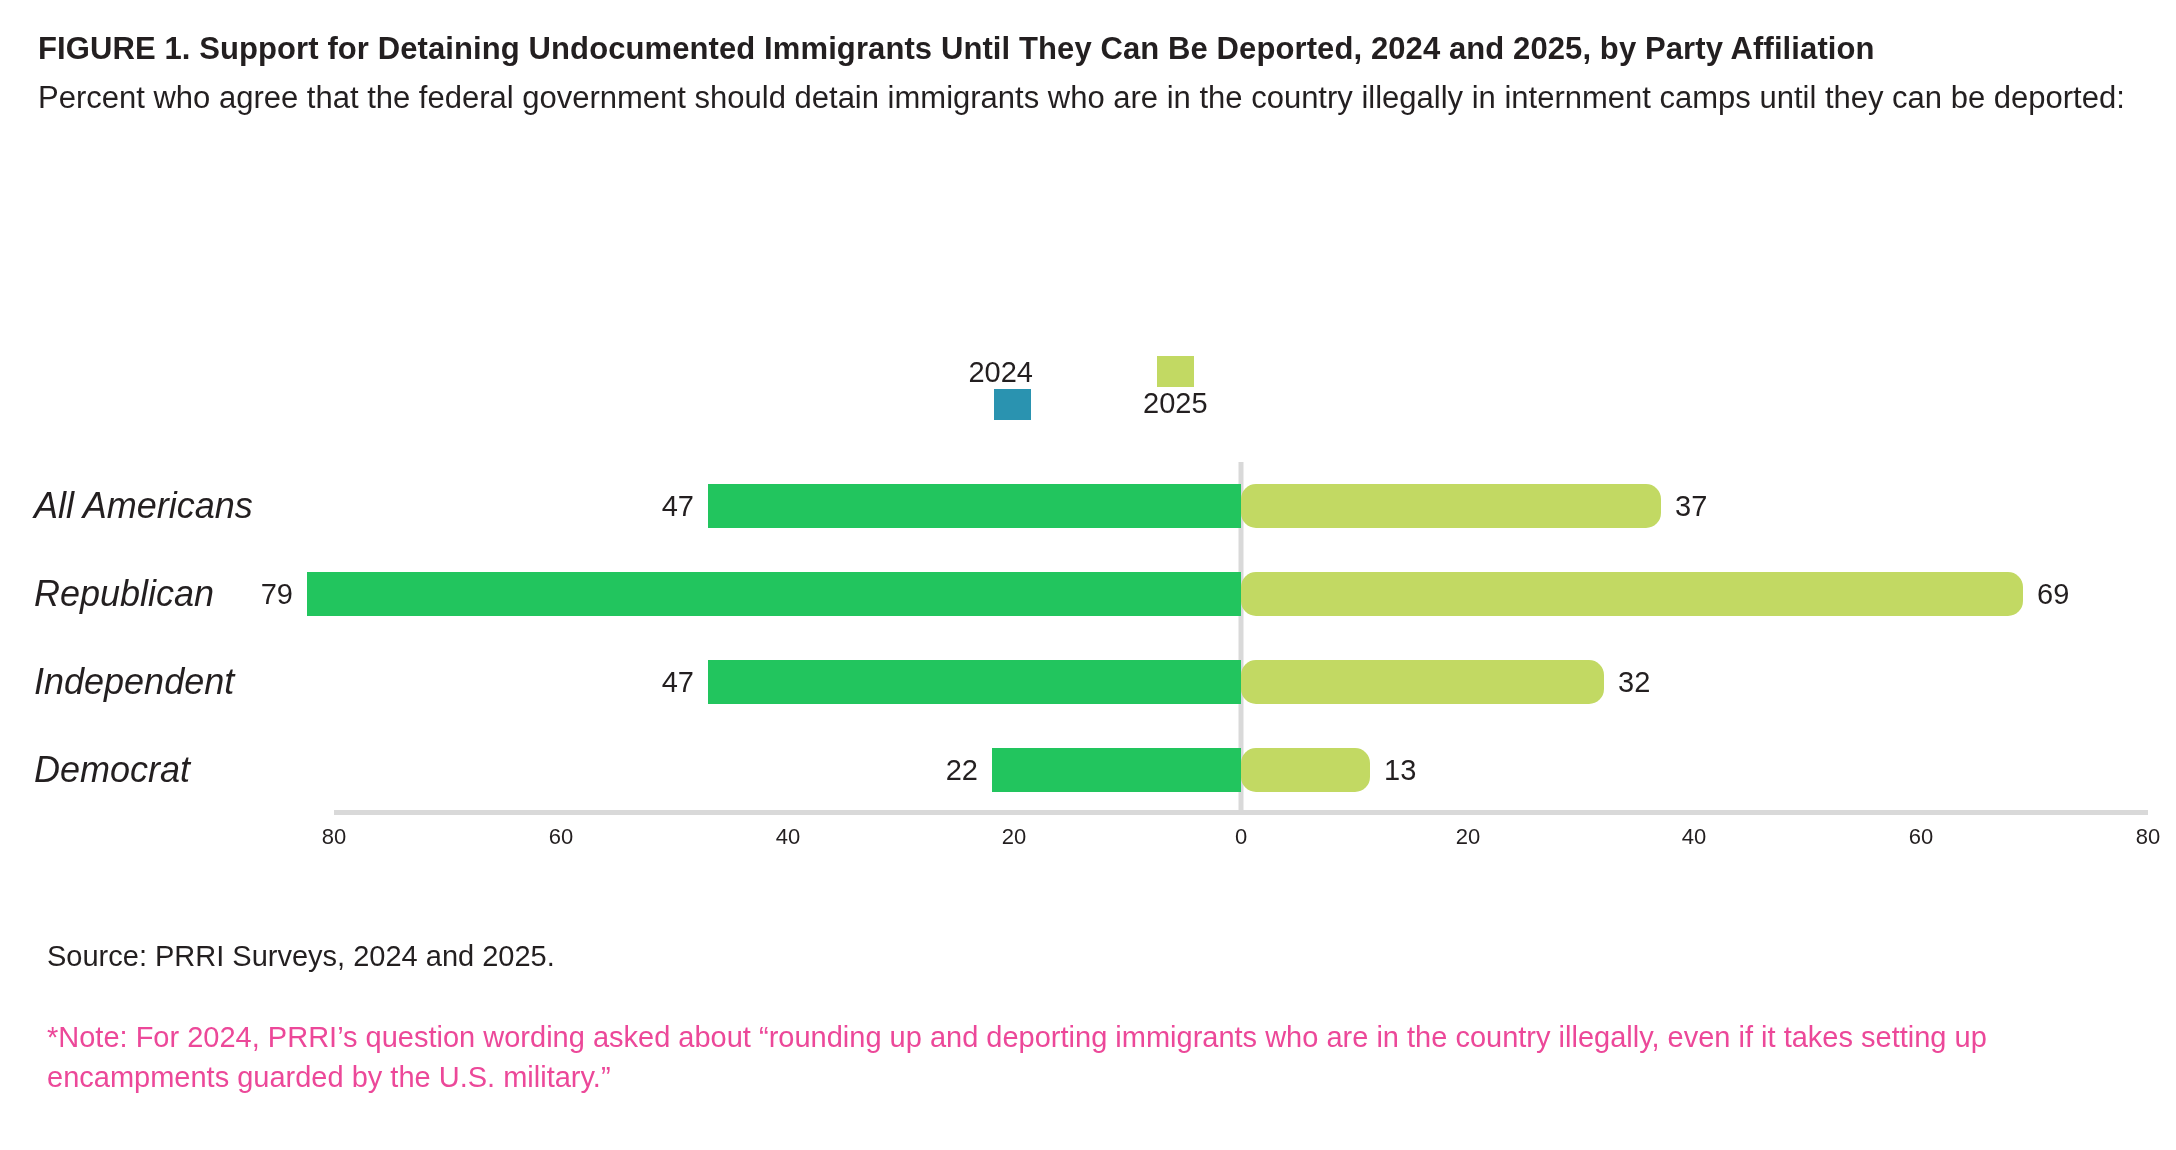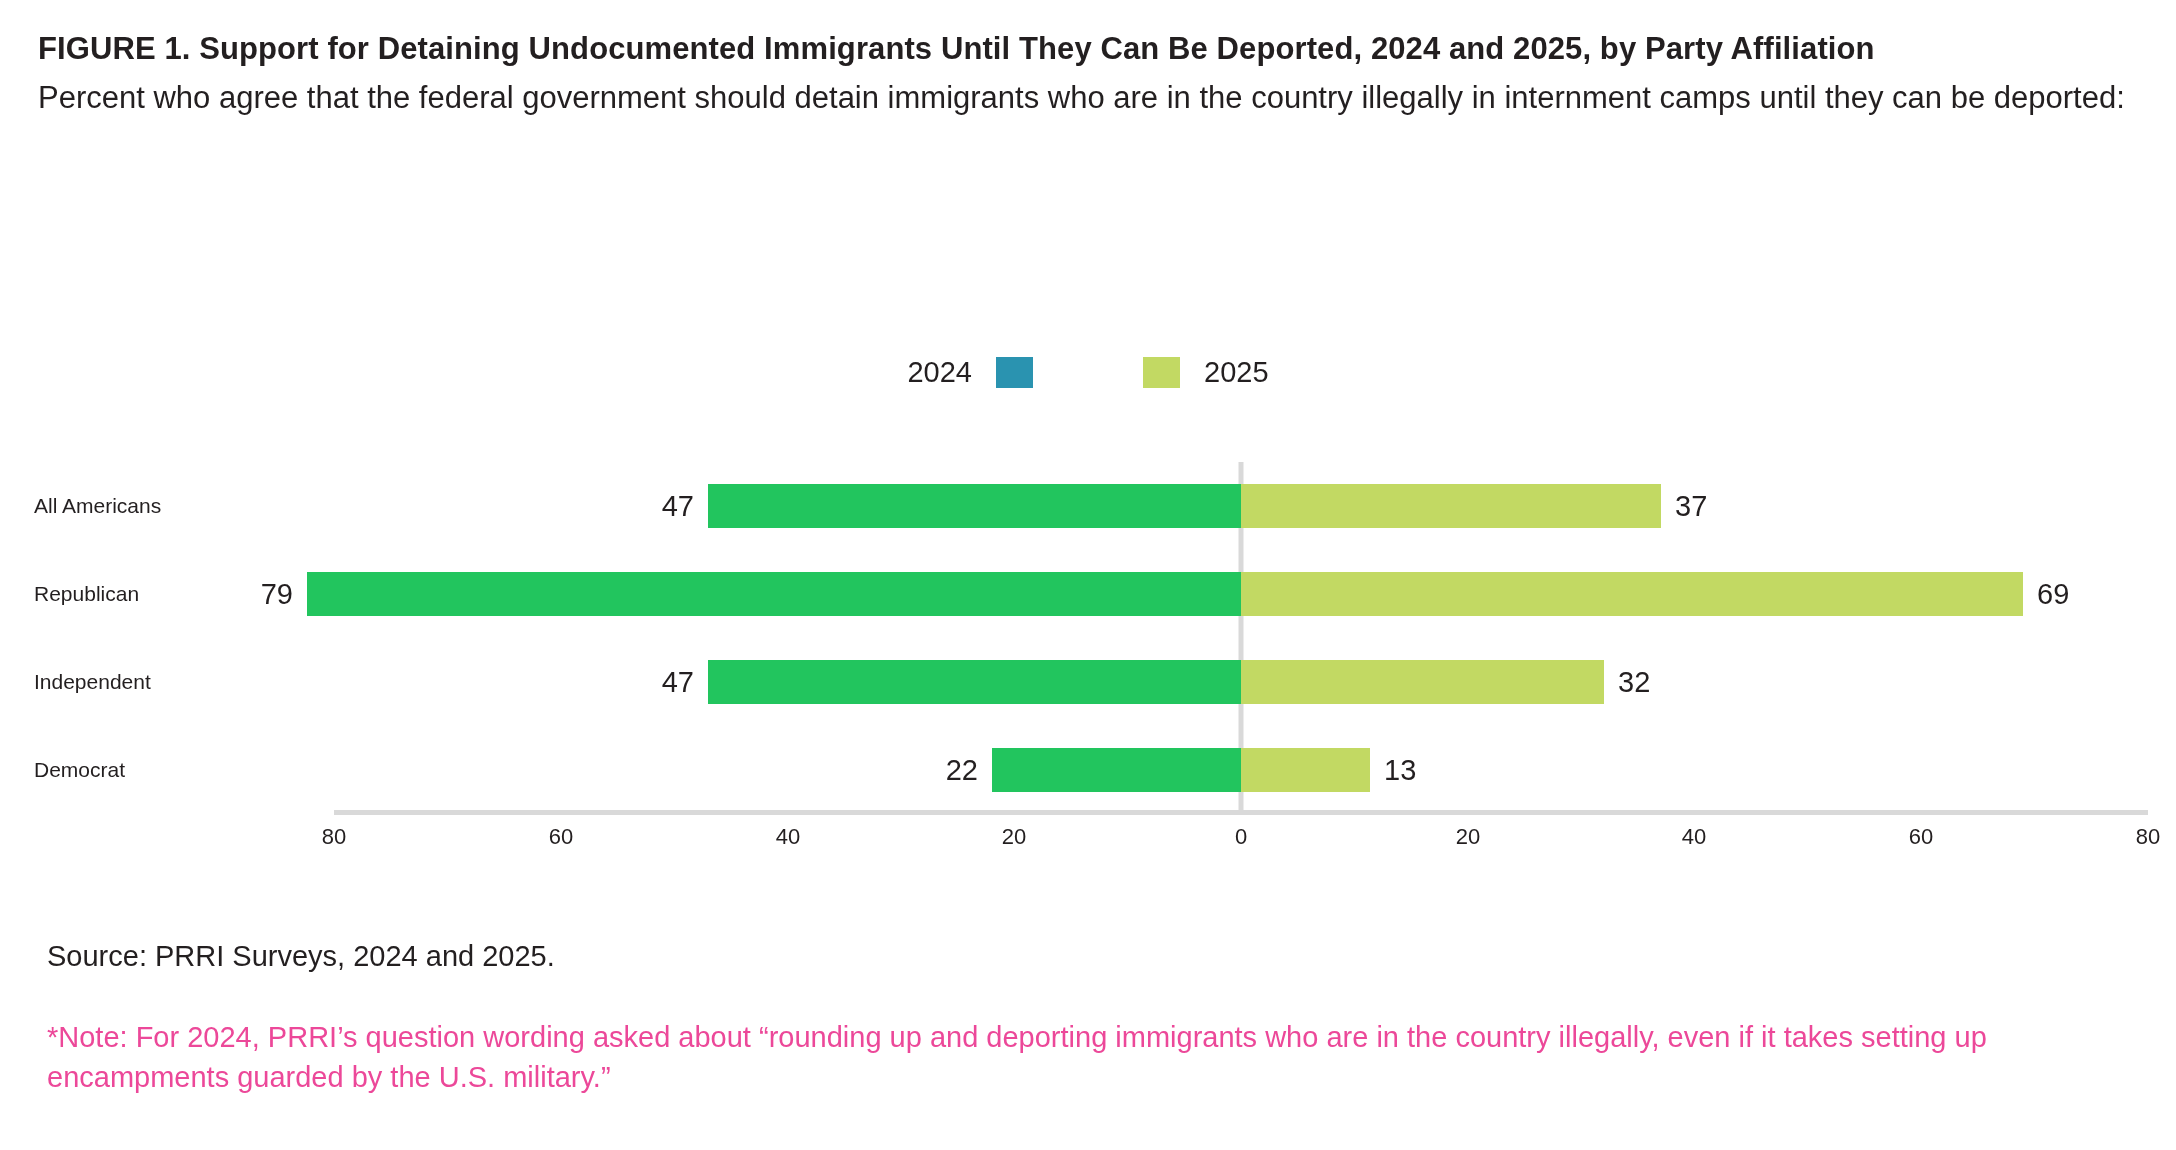--- a/index.html
+++ b/index.html
@@ -52,20 +52,21 @@
     top: 356px;
     width: 2176px;
     display: flex;
     justify-content: center;
     align-items: center;
     gap: 0px;
   }
   .legend-item {
     display: flex;
     align-items: center;
+    flex-direction: column;
   }
   .legend-label {
     font-size: 29px;
     color: #231f20;
   }
   .legend-swatch {
     width: 37px;
     height: 31px;
     margin-left: 24px;
   }
@@ -109,32 +110,33 @@
     width: 100%;
     height: 88px;
   }
   .cat-label {
     position: absolute;
     left: -300px;
     top: 50%;
     transform: translateY(-50%);
     width: 280px;
     text-align: left;
-    font-size: 21px;
+    font-size: 36px;
     color: #231f20;
     white-space: nowrap;
+    font-style: italic;
   }
   .bar {
     position: absolute;
     height: 44px;
     top: 50%;
     transform: translateY(-50%);
   }
   .bar.left  { background: #22c55e; }
-  .bar.right { background: #c2d963; }
+  .bar.right { background: #c2d963; border-radius: 15px; }
   .bar-value {
     position: absolute;
     top: 50%;
     transform: translateY(-50%);
     font-size: 29px;
     color: #231f20;
     white-space: nowrap;
   }
   .bar-value.left  { right: 100%; margin-right: 14px; }
   .bar-value.right { left: 100%;  margin-left: 14px; }

